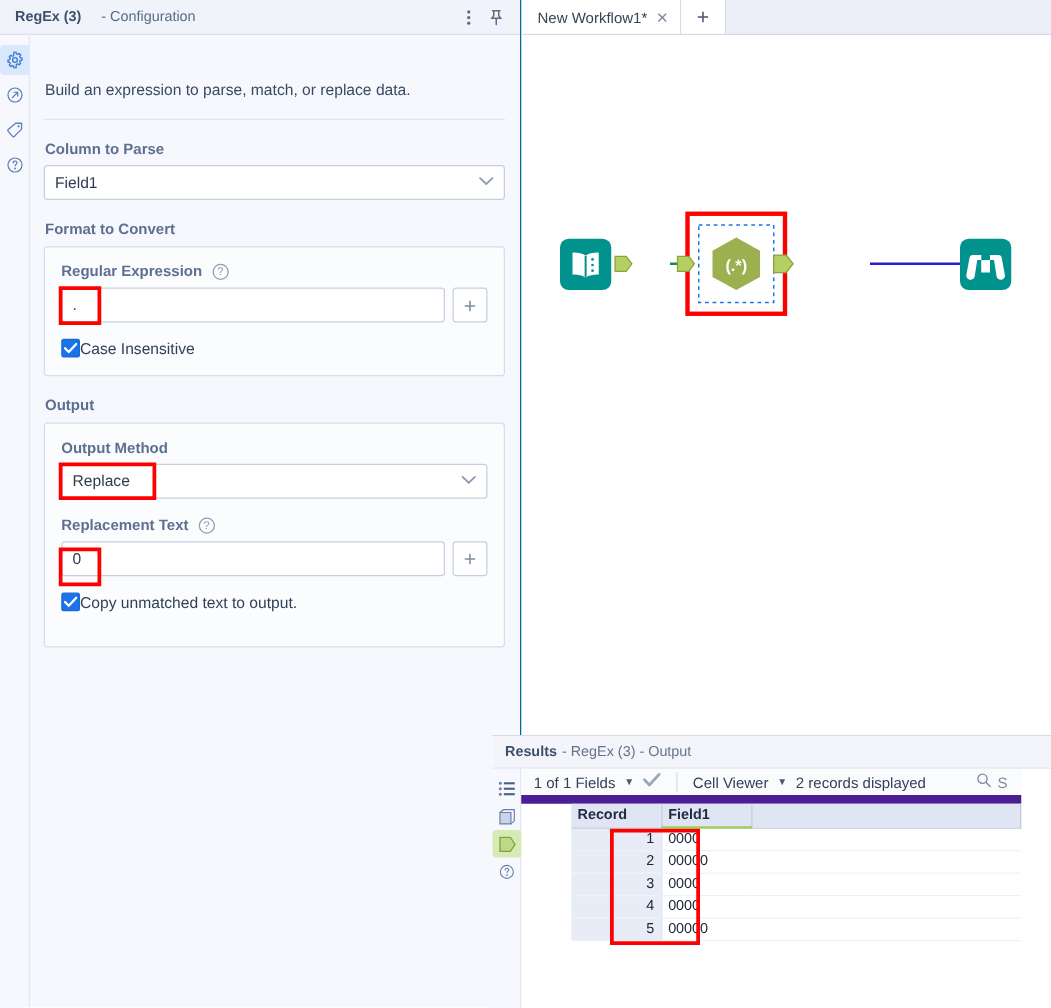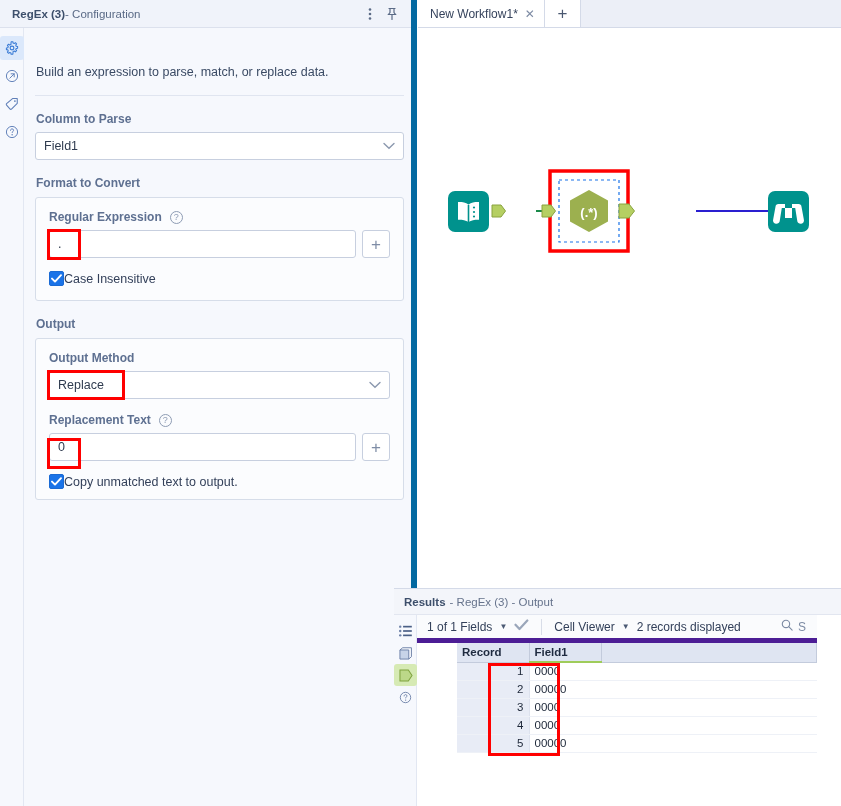--- a/index.html
+++ b/index.html
@@ -9,34 +9,34 @@
     background: #ffffff;
     overflow: hidden;
   }
   #root { position: relative; width: 841px; height: 806px; }
 
   
   #config-panel {
     position: absolute; left: 0; top: 0;
     width: 417px; height: 806px;
     background: #f6f8fd;
-    border-right: 6px solid #0369a1;
+    border-right: 1px solid #0369a1;
   }
   #config-header {
     height: 28px;
     background: #f0f3fa;
     border-bottom: 1px solid #dce1ed;
     display: flex; align-items: center;
     padding: 0 8px 0 12px;
   }
   #config-header .title-strong {
     font-size: 11.5px; font-weight: bold; color: #3d4f6b;
   }
   #config-header .title-rest {
-    font-size: 11.5px; color: #5a6a86; margin-left: 0;
+    font-size: 11.5px; color: #5a6a86; margin-left: 16px;
   }
   #config-header .hdr-spacer { flex: 1; }
   .hdr-icon {
     width: 22px; height: 22px;
     display: flex; align-items: center; justify-content: center;
     color: #5b6b87; cursor: pointer;
   }
 
   
   #icon-rail {
@@ -183,21 +183,21 @@
     cursor: pointer; color: #5f7398;
   }
   .rrail-icon.active { background: #d6eab4; border-radius: 3px; }
 
   #results-main {
     position: absolute; left: 23px; top: 26px;
     width: 400px; height: 192px;
   }
   #results-toolbar {
     height: 28px; background: #fafbfd;
-    border-bottom: 5px solid #4c1d95;
+    border-bottom: 7px solid #4c1d95;
     display: flex; align-items: center;
     padding-left: 10px; gap: 7px;
     font-size: 12px; color: #33405a;
   }
   .tb-caret { color: #4b5a74; font-size: 8px; }
   .tb-divider { width: 1px; height: 16px; background: #d8dde8; margin: 0 5px; }
   .tb-search {
     margin-left: auto; display: flex; align-items: center; gap: 5px;
     color: #7d8ba4; font-size: 12px; padding-right: 2px;
     overflow: hidden; white-space: nowrap; width: 36px;
@@ -309,21 +309,21 @@
                 <path d="M1 4.6l3 3L10 1.2" fill="none" stroke="#fff" stroke-width="1.9" stroke-linecap="round" stroke-linejoin="round"></path>
               </svg>
           </span>
           <span>Case Insensitive</span>
         </div>
 
         <div class="redbox" style="left:11px; top:31px; width:34px; height:31px;"></div>
       </div>
 
       <div class="section-label">Output</div>
-      <div class="group-box" style="position:relative; padding-bottom:10px;">
+      <div class="group-box" style="position:relative; padding-bottom:28px;">
         <div class="sub-label">
           <span>Output Method</span>
         </div>
         <div class="sel-box">
           <span>Replace</span>
           <span class="chev">
             <svg width="12" height="8" viewBox="0 0 12 8">
                 <path d="M1 1.5L6 6.2l5-4.7" fill="none" stroke="#8b98ae" stroke-width="1.4" stroke-linecap="round"></path>
               </svg>
           </span>

